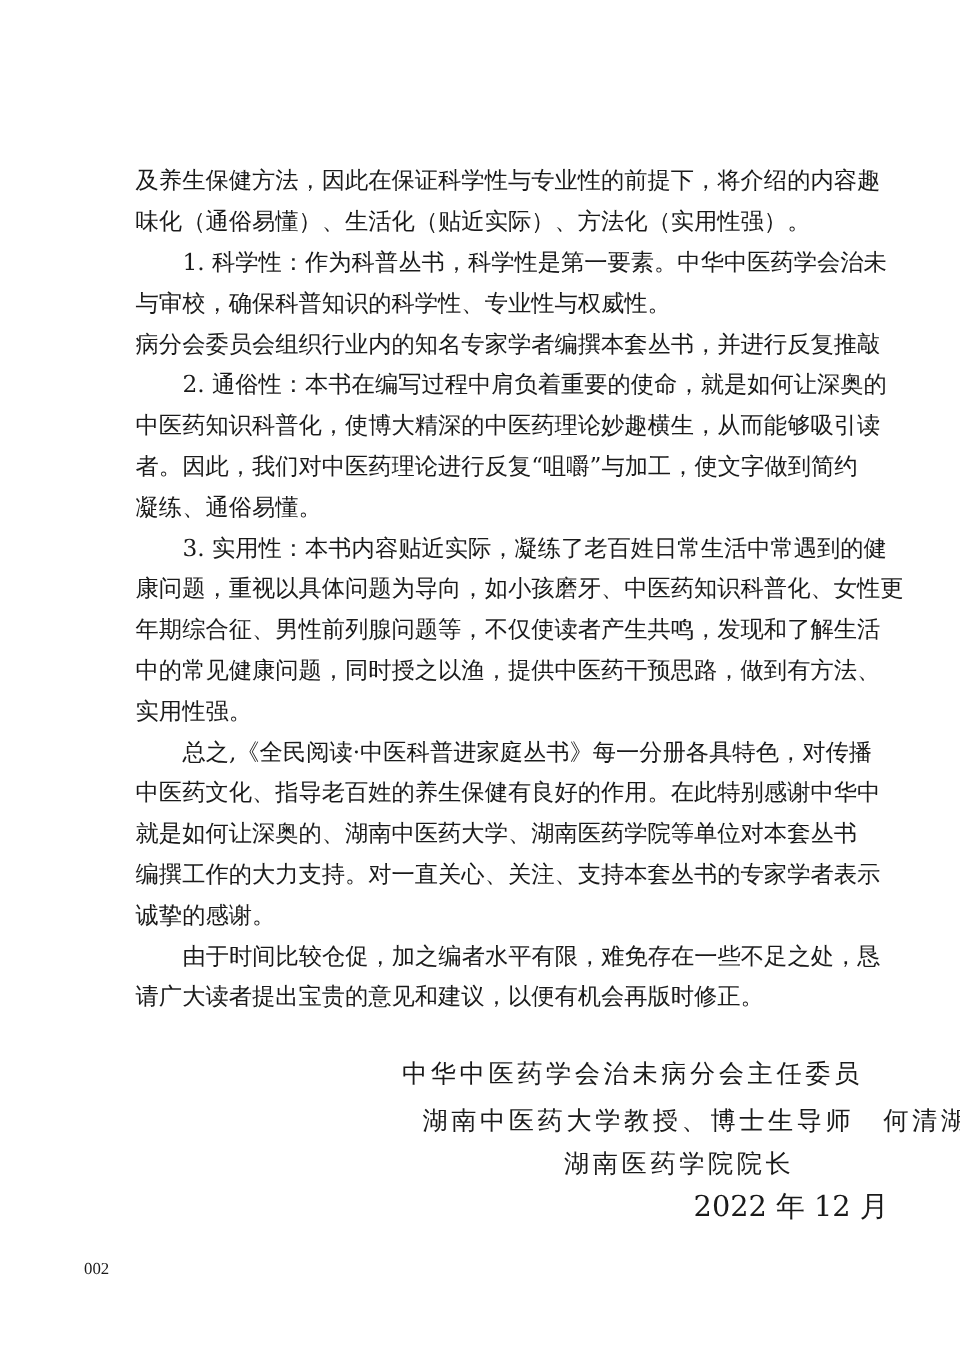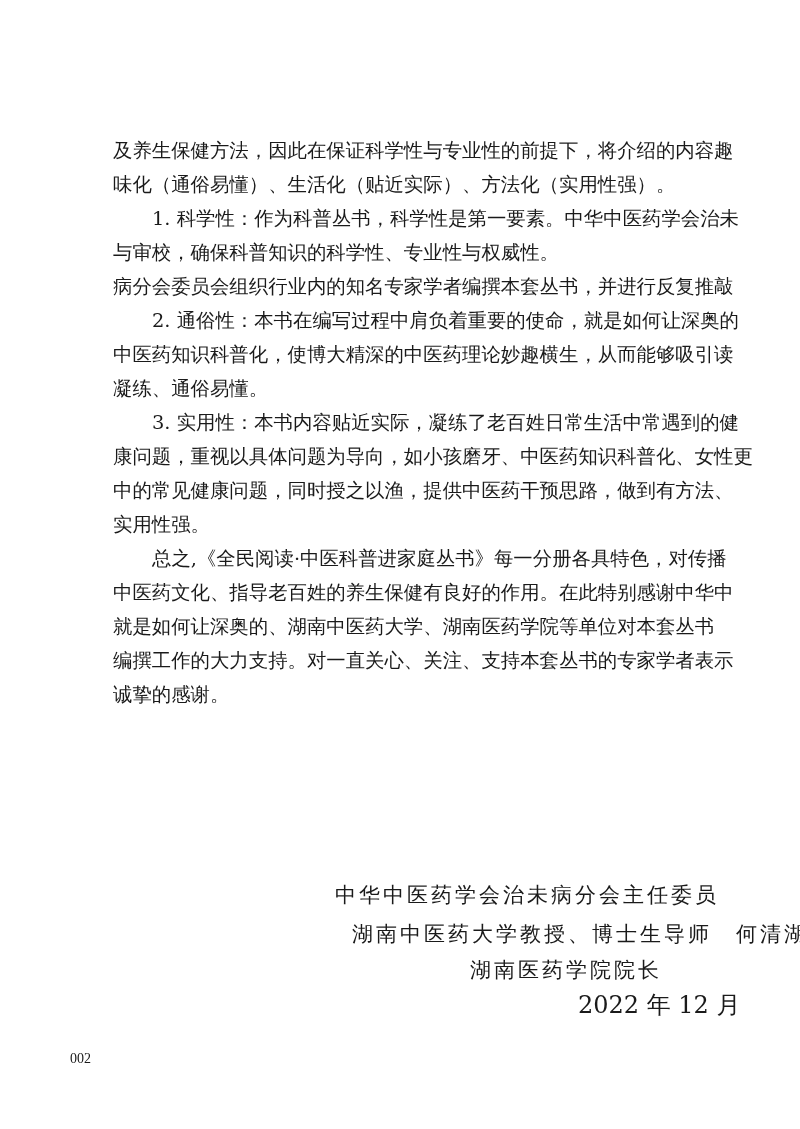--- a/index.html
+++ b/index.html
@@ -30,38 +30,44 @@
 
     <div>
       <div class="line indent">1. 科学性：作为科普丛书，科学性是第一要素。中华中医药学会治未</div>
       <div class="line last">与审校，确保科普知识的科学性、专业性与权威性。</div>
       <div class="line">病分会委员会组织行业内的知名专家学者编撰本套丛书，并进行反复推敲</div>
     </div>
 
     <div>
       <div class="line indent">2. 通俗性：本书在编写过程中肩负着重要的使命，就是如何让深奥的</div>
       <div class="line">中医药知识科普化，使博大精深的中医药理论妙趣横生，从而能够吸引读</div>
+      <div class="line">者。因此，我们对中医药理论进行反复“咀嚼”与加工，使文字做到简约</div>
       <div class="line last">凝练、通俗易懂。</div>
     </div>
 
     <div>
       <div class="line indent">3. 实用性：本书内容贴近实际，凝练了老百姓日常生活中常遇到的健</div>
       <div class="line">康问题，重视以具体问题为导向，如小孩磨牙、中医药知识科普化、女性更</div>
+      <div class="line">年期综合征、男性前列腺问题等，不仅使读者产生共鸣，发现和了解生活</div>
       <div class="line">中的常见健康问题，同时授之以渔，提供中医药干预思路，做到有方法、</div>
       <div class="line last">实用性强。</div>
     </div>
 
     <div>
       <div class="line indent">总之,《全民阅读·中医科普进家庭丛书》每一分册各具特色，对传播</div>
       <div class="line">中医药文化、指导老百姓的养生保健有良好的作用。在此特别感谢中华中</div>
       <div class="line">就是如何让深奥的、湖南中医药大学、湖南医药学院等单位对本套丛书</div>
       <div class="line">编撰工作的大力支持。对一直关心、关注、支持本套丛书的专家学者表示</div>
       <div class="line last">诚挚的感谢。</div>
     </div>
 
+    <div>
+      <div class="line indent">由于时间比较仓促，加之编者水平有限，难免存在一些不足之处，恳</div>
+      <div class="line last">请广大读者提出宝贵的意见和建议，以便有机会再版时修正。</div>
+    </div>
   </div>
 
   <div>
     <div class="sig" style="left:335px; top:881px;">中华中医药学会治未病分会主任委员</div>
     <div class="sig" style="left:352px; top:920px;">湖南中医药大学教授、博士生导师　何清湖</div>
     <div class="sig" style="left:470px; top:956px;">湖南医药学院院长</div>
     <div class="date" style="left:578px; top:989px;">2022 年 12 月</div>
   </div>
 
   <div class="pagenum">002</div>

